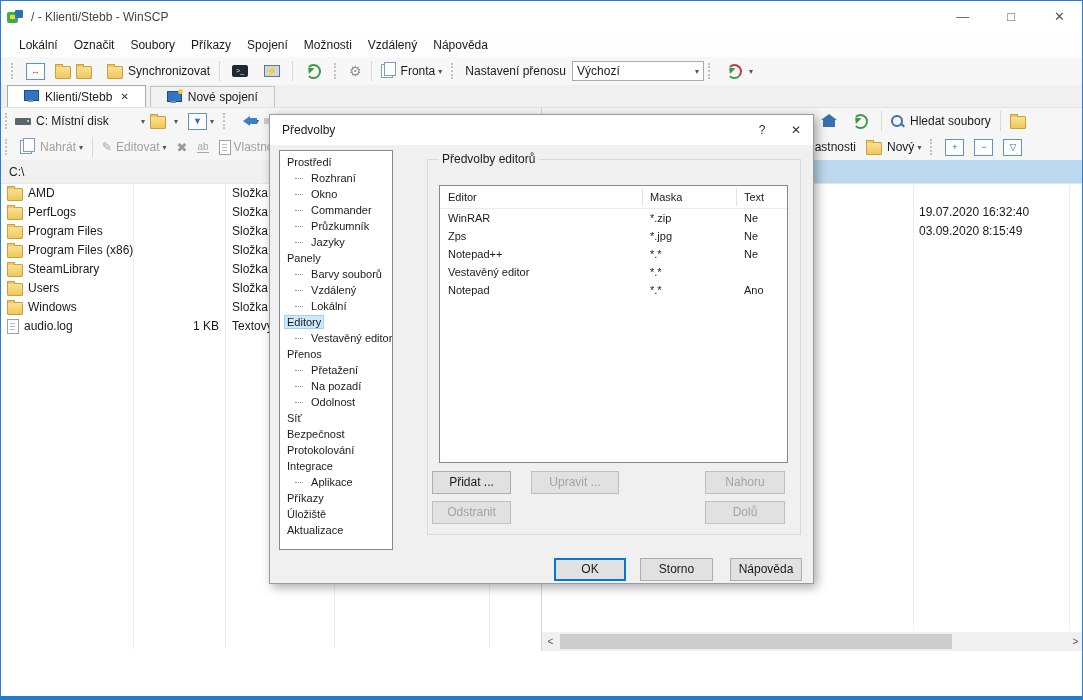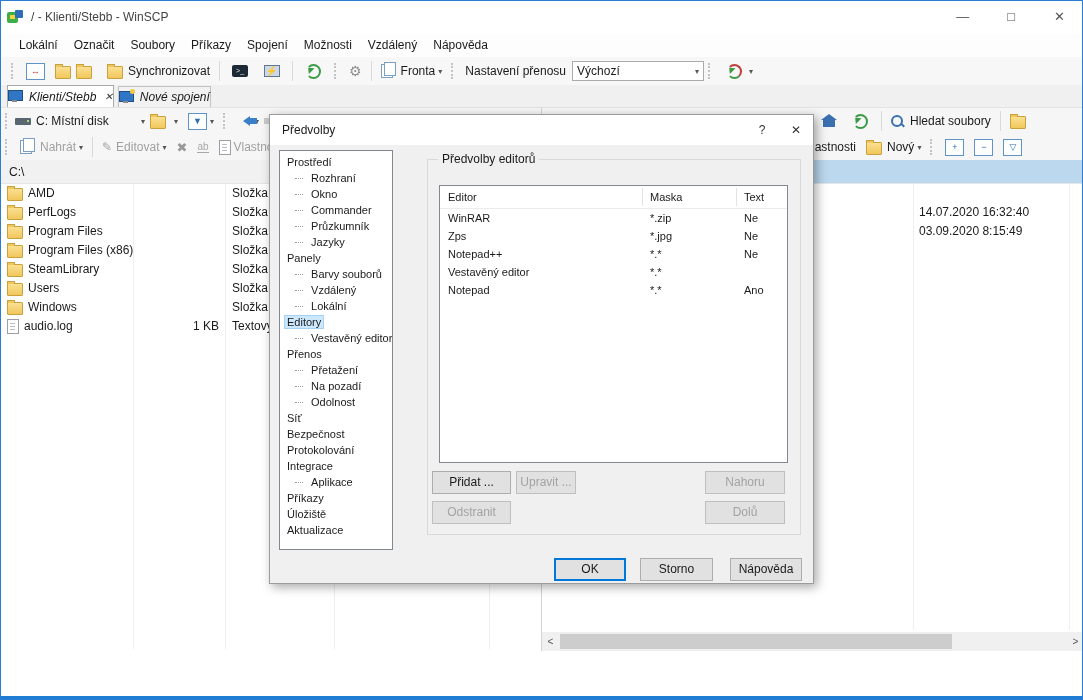--- a/index.html
+++ b/index.html
@@ -23,21 +23,21 @@
   .mitem{padding:3px 8px;}
 
   
   .toolbar{left:0;top:56px;width:100%;height:28px;background:#f7f7f7;display:flex;align-items:center;padding-left:6px;box-sizing:border-box;}
   .tbtn{display:flex;align-items:center;padding:2px 4px;margin:0 1px;}
   .combo{height:20px;background:#fff;border:1px solid #ababab;display:flex;align-items:center;padding:0 4px;box-sizing:border-box;}
   .combo .dd{margin-left:auto;font-size:8px;color:#555;padding-left:8px;}
 
   
   .tabbar{left:0;top:84px;width:100%;height:23px;background:#f0f0f0;display:flex;align-items:flex-end;padding-left:6px;box-sizing:border-box;border-bottom:1px solid #e3e3e3;}
-  .tab{display:flex;align-items:center;height:21px;padding:0 0;border:1px solid #a9a9a9;border-bottom:none;background:#fff;margin-right:4px;font-style:italic;}
+  .tab{display:flex;align-items:center;height:21px;padding:0 16px;border:1px solid #a9a9a9;border-bottom:none;background:#fff;margin-right:4px;}
   .tab.inactive{background:#f2f2f2;border-color:#c2c2c2;height:20px;}
   .tabclose{margin-left:8px;color:#333;font-size:10px;}
 
   
   .prow1{left:0;top:107px;height:26px;background:#f6f6f6;display:flex;align-items:center;}
   .prow2{left:0;top:133px;height:26px;background:#f6f6f6;display:flex;align-items:center;}
   .pathbar{left:0;top:159px;height:24px;background:#f1f1f1;display:flex;align-items:center;padding-left:8px;box-sizing:border-box;border-bottom:1px solid #e6e6e6;}
   .pathbar.remote{background:#bcd8ee;}
 
   
@@ -407,21 +407,21 @@
     <span class="sortmark" style="left:455px;">^</span>
     <span class="hcell" style="left:533px;">P</span>
   </div>
 
   <div class="abs" style="left:541px;top:183px;bottom:69px;width:542px;background:#fff;">
     <span class="gline" style="left:371px;"></span>
     <span class="gline" style="left:527px;"></span>
     <div style="padding-top:19px;">
 
         <div class="rrow">
-          <span>14.07.2020 16:32:40</span>
+          <span>19.07.2020 16:32:40</span>
         </div>
 
         <div class="rrow">
           <span>03.09.2020 8:15:49</span>
         </div>
       </div>
   </div>
 
   <div class="abs hscroll">
     <span class="sbarrow" style="left:0;">&lt;</span>
@@ -580,21 +580,21 @@
 
           <div class="dtrow">
             <span class="c1">Notepad</span>
             <span class="c2">*.*</span>
             <span class="c3">Ano</span>
           </div>
         </div>
     </div>
 
     <span class="btn" style="left:162px;top:356px;width:79px;">Přidat ...</span>
-    <span class="btn dis" style="left:246px;top:356px;width:60px;">Upravit ...</span>
+    <span class="btn dis" style="left:261px;top:356px;width:88px;">Upravit ...</span>
     <span class="btn dis" style="left:435px;top:356px;width:80px;">Nahoru</span>
     <span class="btn dis" style="left:162px;top:386px;width:79px;">Odstranit</span>
     <span class="btn dis" style="left:435px;top:386px;width:80px;">Dolů</span>
 
     <span class="btn default" style="left:284px;top:443px;width:72px;">OK</span>
     <span class="btn" style="left:370px;top:443px;width:73px;">Storno</span>
     <span class="btn" style="left:460px;top:443px;width:72px;">Nápověda</span>
   </div>
 
 </div>

